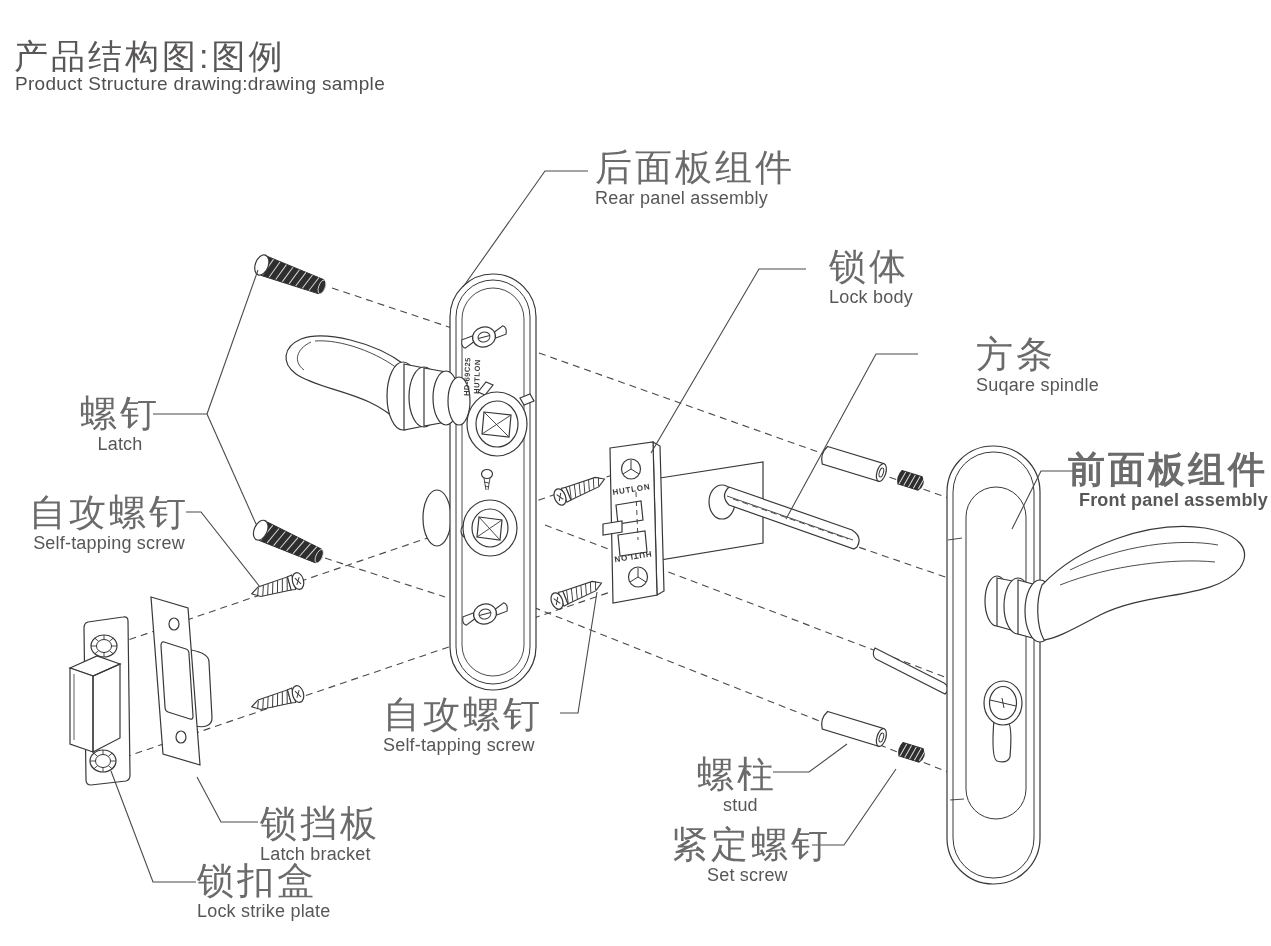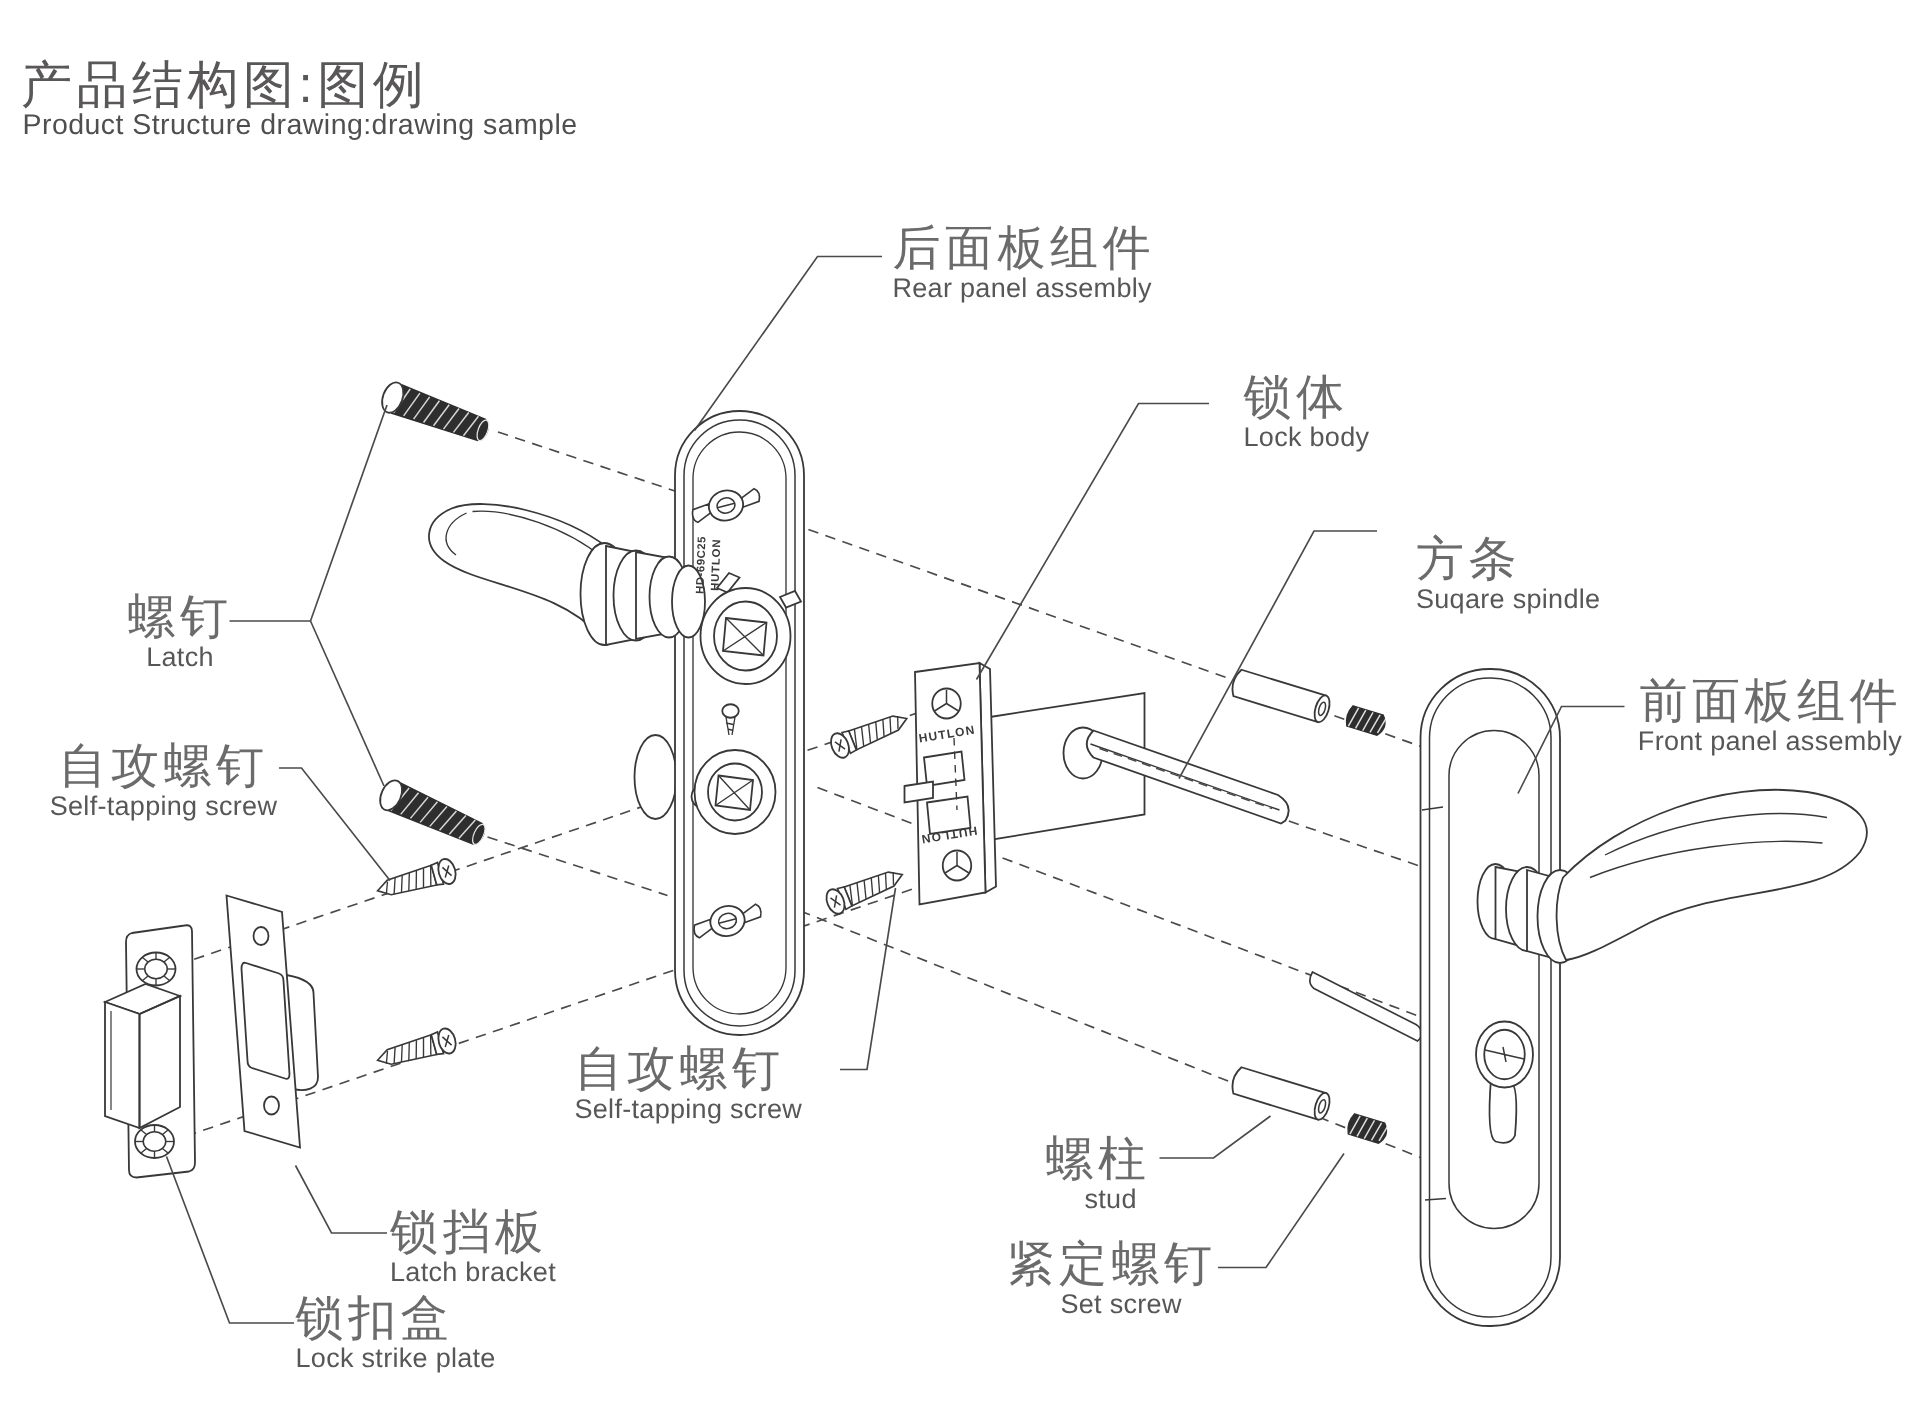--- a/index.html
+++ b/index.html
@@ -11,24 +11,24 @@
   svg{position:absolute;left:0;top:0;}
   .title-zh{
     position:absolute;left:14px;top:34px;font-size:34px;color:#595757;
     letter-spacing:3px;
   }
   .title-en{
     position:absolute;left:15px;top:73px;font-size:19px;color:#4f4f4f;
     letter-spacing:0.3px;
   }
   .label{position:absolute;color:#646464;line-height:1.1;white-space:nowrap;}
-  .label .zh{font-size:32px;letter-spacing:3px;color:#6b6b6b;}
+  .label .zh{font-size:37px;letter-spacing:3px;color:#6b6b6b;}
   .label .en{font-size:18px;letter-spacing:0.2px;color:#575757;}
   .ctr{text-align:center;}
-  .rgt{text-align:right;}
+  .rgt{text-align:right;font-weight:bold;}
 </style>
 </head>
 <body>
 
 <div id="stage">
 
 <svg width="1271" height="946" viewBox="0 0 1271 946">
   <defs>
 
     <g id="mscrew">
@@ -254,21 +254,21 @@
 <div class="label" style="left:595px;top:148px;">
   <div class="zh">后面板组件</div>
   <div class="en">Rear panel assembly</div>
 </div>
 
 <div class="label" style="left:806px;top:247px;margin-left:23px;">
   <div class="zh">锁体</div>
   <div class="en">Lock body</div>
 </div>
 
-<div class="label" style="left:944px;top:335px;margin-top:20px;">
+<div class="label" style="left:976px;top:335px;">
   <div class="zh">方条</div>
   <div class="en">Suqare spindle</div>
 </div>
 
 <div class="label rgt" style="left:1040px;top:450px;width:228px;">
   <div class="zh">前面板组件</div>
   <div class="en">Front panel assembly</div>
 </div>
 
 <div class="label ctr" style="left:64px;top:394px;width:112px;">

